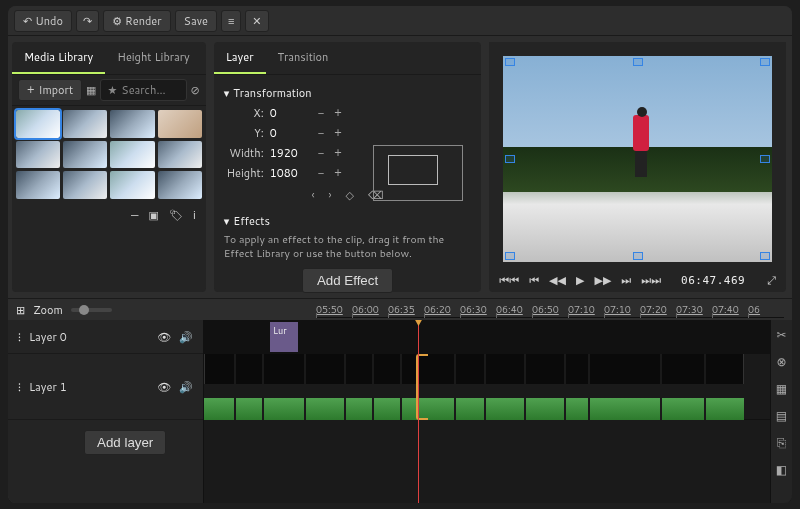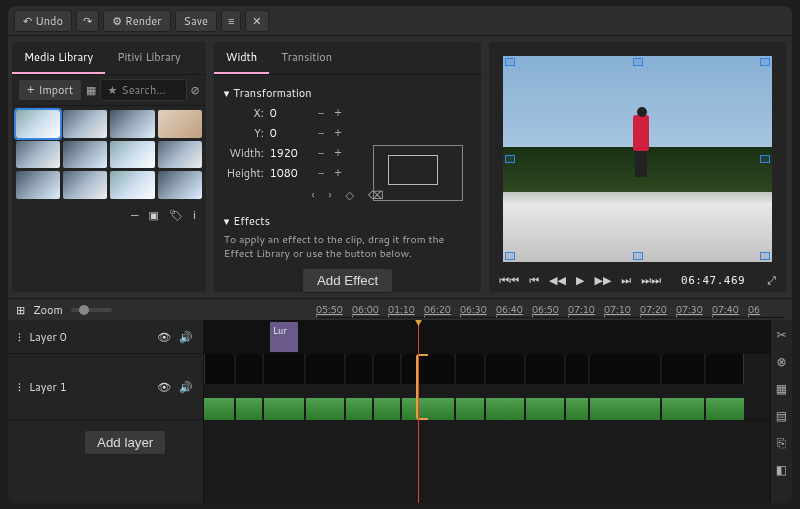--- a/index.html
+++ b/index.html
@@ -9,21 +9,21 @@
 .tbtn { background: #3a3a3a; border: 1px solid #222; border-radius: 3px; height: 22px; display: flex; align-items: center; padding: 0 8px; color: #ccc; cursor: pointer; font-size: 11px; }
 .tbtn.icon { padding: 0 6px; }
 .title-center { flex: 1; text-align: center; font-size: 12px; color: #fff; }
 .upper { display: flex; height: 262px; }
 .panel { background: #242424; border-radius: 4px; margin: 6px 4px; display: flex; flex-direction: column; }
 .p-left { width: 210px; }
 .p-mid { width: 290px; }
 .p-right { flex: 1; margin-right: 6px; }
 .tabs { display: flex; border-bottom: 1px solid #1a1a1a; }
 .tab { padding: 7px 12px; color: #aaa; cursor: pointer; }
-.tab.active { color: #fff; border-bottom: 2px solid #f9a8d4; }
+.tab.active { color: #fff; border-bottom: 2px solid #bef264; }
 .lib-tools { display: flex; align-items: center; padding: 4px 6px; gap: 4px; border-bottom: 1px solid #1a1a1a; }
 .import-btn { background: #3a3a3a; border: 1px solid #222; border-radius: 3px; padding: 2px 8px; color: #ccc; cursor: pointer; display: flex; align-items: center; gap: 4px; }
 .search { flex: 1; background: #1a1a1a; border: 1px solid #333; border-radius: 3px; padding: 2px 6px; color: #888; font-size: 11px; display: flex; align-items: center; gap: 4px; }
 .grid { display: grid; grid-template-columns: repeat(4, 1fr); gap: 3px; padding: 4px; overflow: hidden; }
 .thumb { aspect-ratio: 16/10; background: linear-gradient(135deg, #8aa 0%, #cde 50%, #fff 100%); border-radius: 2px; position: relative; cursor: pointer; }
 .thumb.selected { outline: 2px solid #3584e4; }
 .thumb.t2 { background: linear-gradient(135deg, #567 0%, #abc 50%, #eee 100%); }
 .thumb.t3 { background: linear-gradient(135deg, #456 0%, #9ab 50%, #def 100%); }
 .thumb.t4 { background: linear-gradient(135deg, #e0d0c0 0%, #c0a080 100%); }
 .lib-footer { display: flex; justify-content: flex-end; gap: 10px; padding: 4px 10px; color: #ccc; }
@@ -106,21 +106,21 @@
     <div class="tbtn icon">
       <span>✕</span>
     </div>
   </div>
 
   <div class="upper">
 
     <div class="panel p-left">
       <div class="tabs">
         <div class="tab active">Media Library</div>
-        <div class="tab">Pitivi Library</div>
+        <div class="tab">Height Library</div>
       </div>
       <div class="lib-tools">
         <div class="import-btn">
           <span>+</span>
           <span>Import</span>
         </div>
         <span style="color:#aaa;cursor:pointer">▦</span>
         <div class="search">
           <span>★</span>
           <span>Search...</span>
@@ -144,21 +144,21 @@
       <div class="lib-footer">
         <span>—</span>
         <span>▣</span>
         <span>🏷</span>
         <span>ℹ</span>
       </div>
     </div>
 
     <div class="panel p-mid">
       <div class="tabs">
-        <div class="tab active">Width</div>
+        <div class="tab active">Layer</div>
         <div class="tab">Transition</div>
       </div>
       <div class="p-mid-wrap">
         <div class="clip-body">
           <div class="section-h">
             <span>▾</span>
             <span>Transformation</span>
           </div>
           <div class="field-row">
             <div class="field-label">X:</div>
@@ -251,21 +251,21 @@
   <div class="lower">
     <div class="zoom-row">
       <span>⊞</span>
       <span>Zoom</span>
       <div class="zoom-slider">
           <div class="zoom-thumb"></div>
         </div>
       <div class="ruler">
         <div class="tick">05:50</div>
         <div class="tick">06:00</div>
-        <div class="tick">01:10</div>
+        <div class="tick">06:35</div>
         <div class="tick">06:20</div>
         <div class="tick">06:30</div>
         <div class="tick">06:40</div>
         <div class="tick">06:50</div>
         <div class="tick">07:10</div>
         <div class="tick">07:10</div>
         <div class="tick">07:20</div>
         <div class="tick">07:30</div>
         <div class="tick">07:40</div>
         <div class="tick">06</div>

